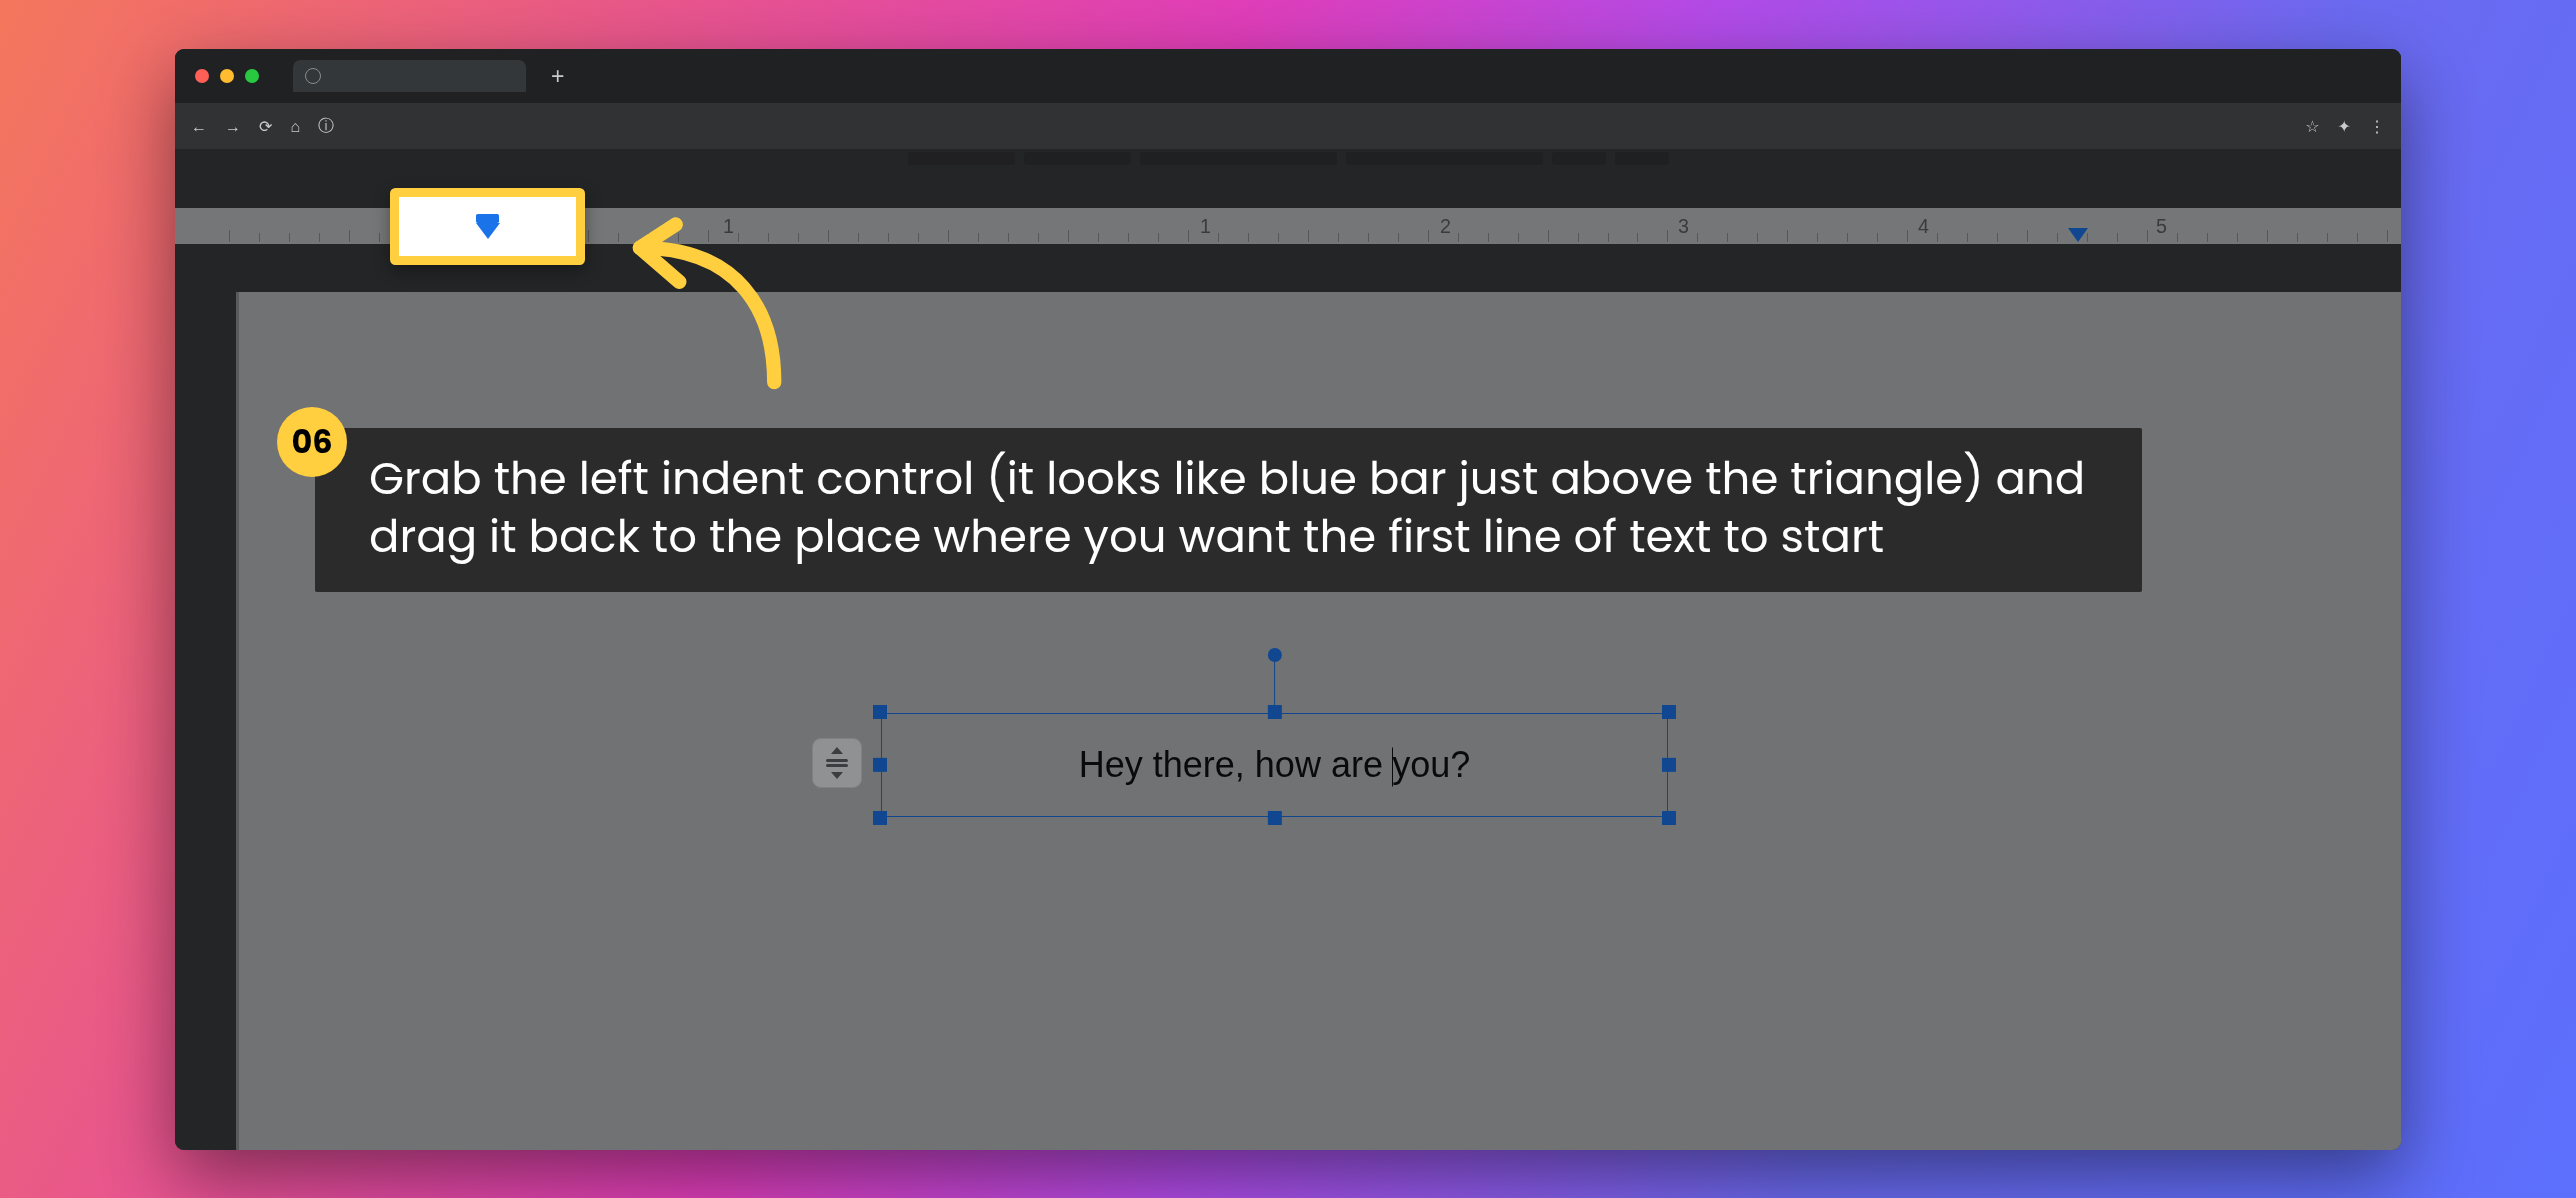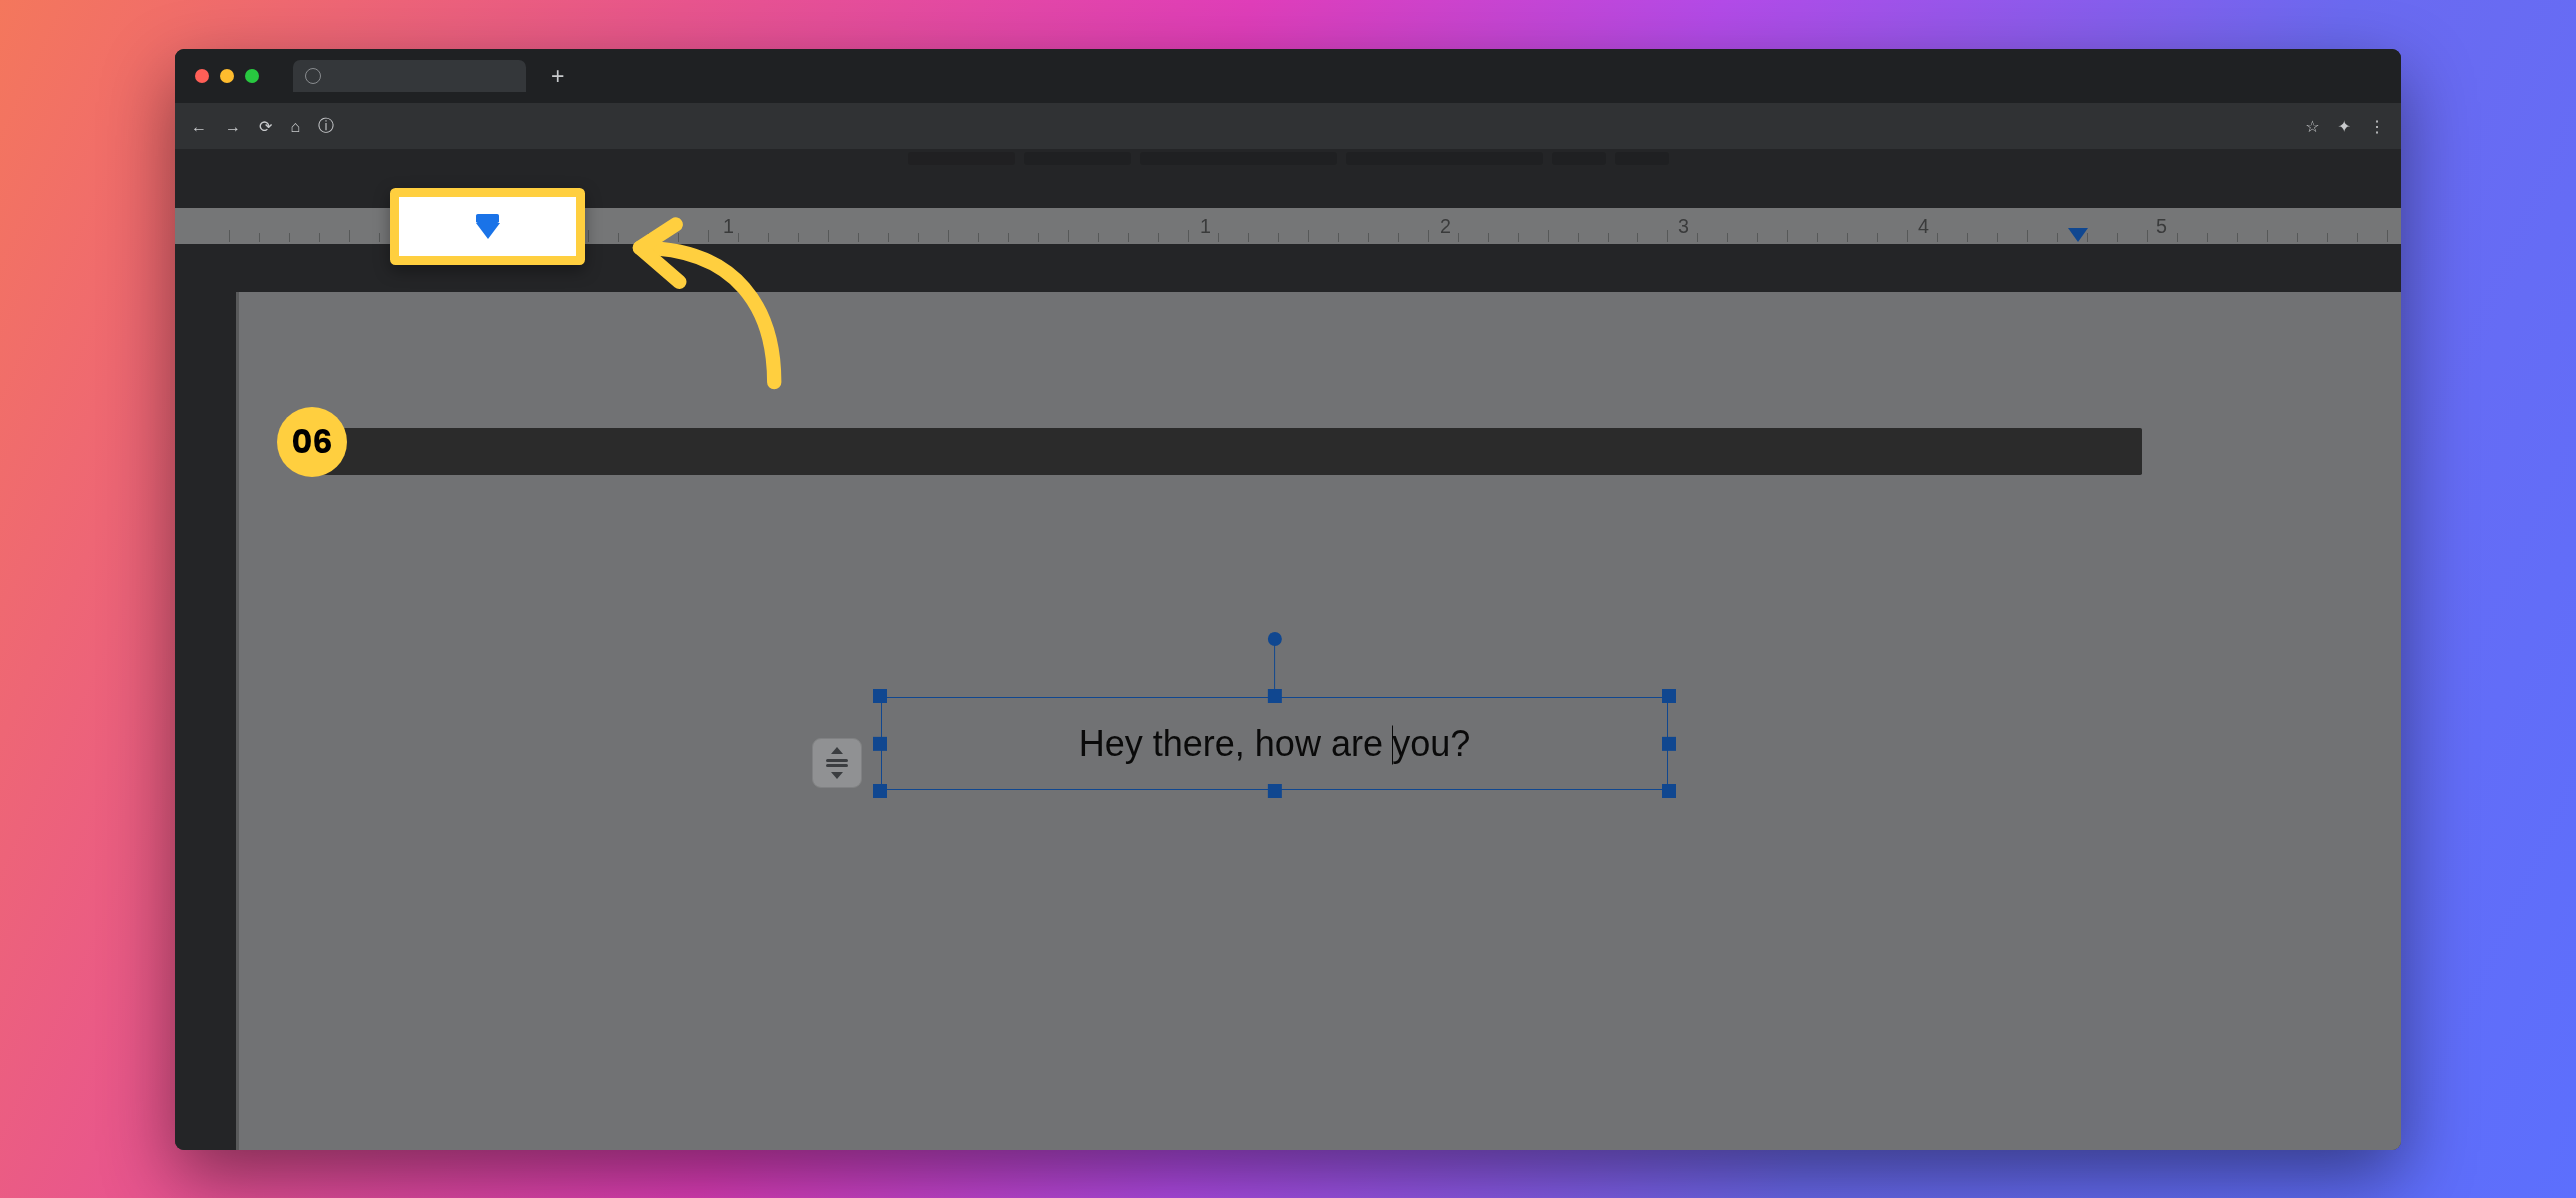--- a/index.html
+++ b/index.html
@@ -88,21 +88,21 @@
       display:flex;align-items:center;justify-content:center;
       font-family:'Poppins',Arial,sans-serif;
     }
 
     
     .page{
       position:absolute;left:61px;right:0;top:143px;bottom:0;
       background:#b7b9bb;border-left:3.6px solid #909193;
     }
     .textbox{
-      position:absolute;top:405px;left:642px;width:787px;height:93px;
+      position:absolute;top:421px;left:642px;width:787px;height:104px;
       border:1.8px solid #1a73e8;background:rgba(255,255,255,0);
     }
     .textbox .txt{
       position:absolute;left:0;right:0;top:50%;transform:translateY(-50%);
       text-align:center;font-size:36px;color:#111;font-family:Arial;
     }
     .cursor{
       display:inline-block;width:0;border-left:1.8px solid #111;height:39px;vertical-align:middle;margin:0 -0.9px;
     }
     .handle{width:14.3px;height:14.3px;background:#1a73e8;position:absolute;}
@@ -286,17 +286,18 @@
 
     <div class="arrow">
       <svg width="233" height="197" viewBox="0 0 260 220">
         <path d="M190,190 C190,110 150,40 40,40" stroke="#ffcf3f" stroke-width="16" fill="none" stroke-linecap="round"></path>
         <path d="M40,40 L80,14 M40,40 L84,78" stroke="#ffcf3f" stroke-width="16" fill="none" stroke-linecap="round"></path>
       </svg>
     </div>
 
     <div class="step">
       <div class="stepBadge">06</div>
+      <span>Grab the left indent control (it looks like blue bar just above the triangle) and drag it back to the place where you want the first line of text to start</span>
     </div>
 
   </div>
 </div>
 
 
 </body></html>

